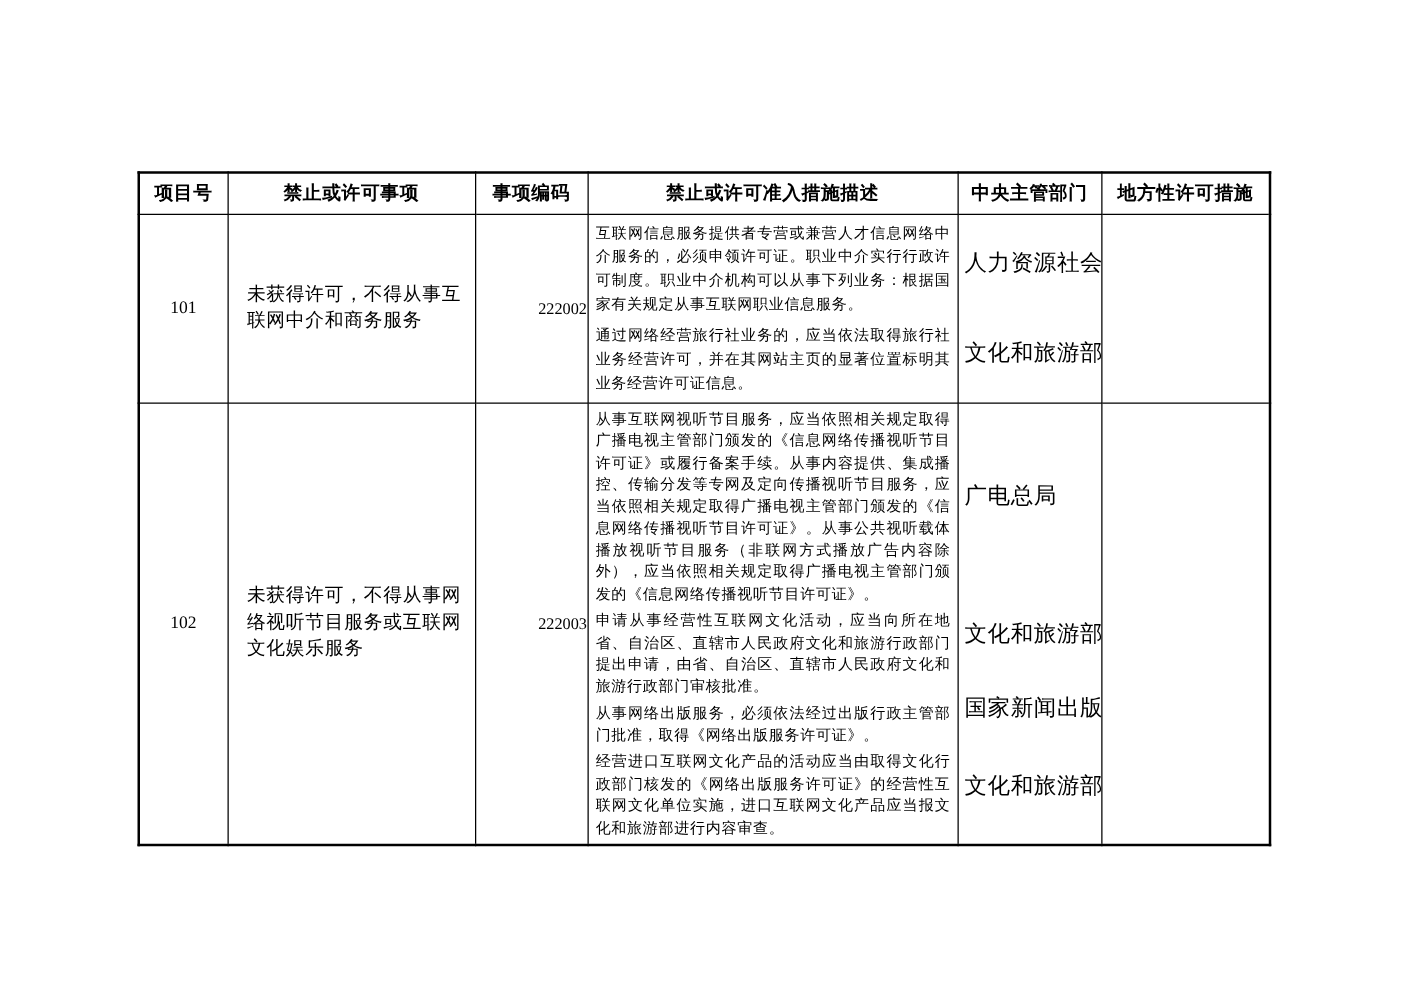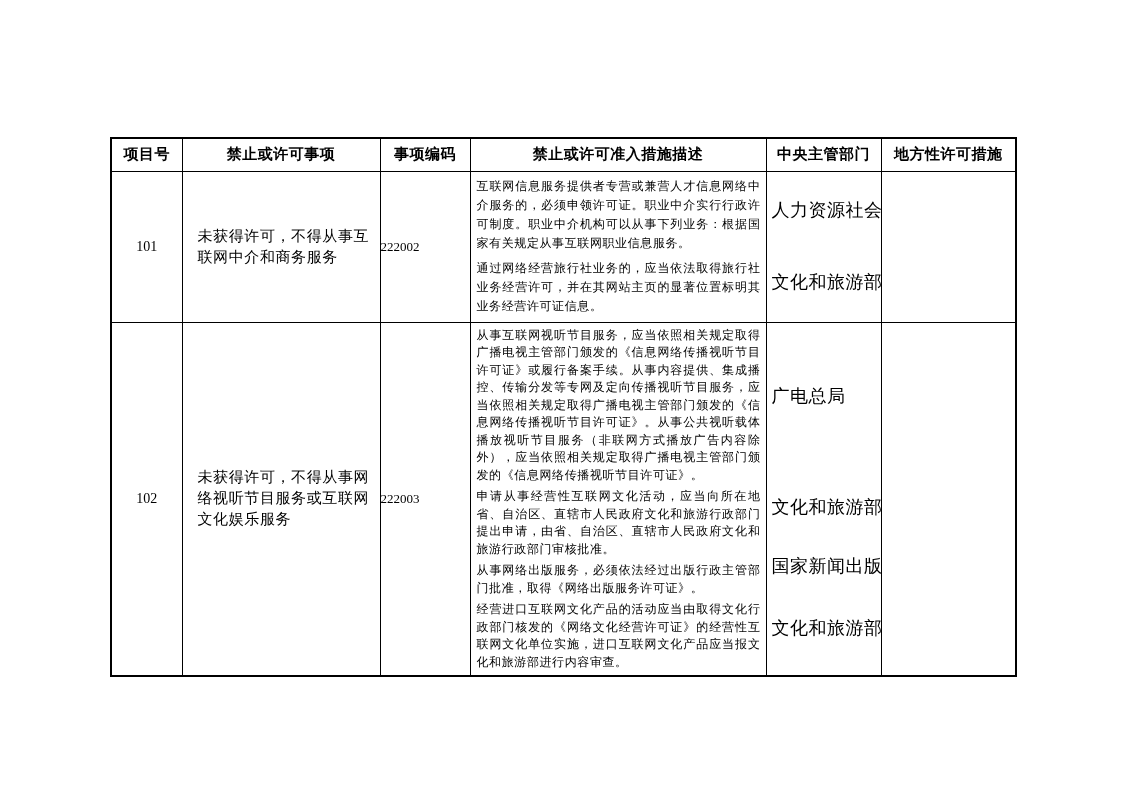--- a/index.html
+++ b/index.html
@@ -45,21 +45,21 @@
     font-size: 14px;
   }
   td.cell-item {
     vertical-align: middle;
     padding: 0 8px 0 15px;
     font-size: 15px;
     line-height: 21px;
     letter-spacing: 0.6px;
   }
   td.cell-code {
-    text-align: left;
+    text-align: right;
     vertical-align: middle;
     font-size: 13px;
   }
   td.cell-desc {
     vertical-align: top;
     padding: 5px 5px 0 6px;
     font-size: 12px;
     line-height: 19px;
     text-align: justify;
     letter-spacing: 0.6px;
@@ -137,21 +137,21 @@
         <td class="cell-local"></td>
       </tr>
       <tr class="row-2">
         <td class="cell-id">102</td>
         <td class="cell-item">未获得许可，不得从事网络视听节目服务或互联网文化娱乐服务</td>
         <td class="cell-code">222003</td>
         <td class="cell-desc">
           <p>从事互联网视听节目服务，应当依照相关规定取得广播电视主管部门颁发的《信息网络传播视听节目许可证》或履行备案手续。从事内容提供、集成播控、传输分发等专网及定向传播视听节目服务，应当依照相关规定取得广播电视主管部门颁发的《信息网络传播视听节目许可证》。从事公共视听载体播放视听节目服务（非联网方式播放广告内容除外），应当依照相关规定取得广播电视主管部门颁发的《信息网络传播视听节目许可证》。</p>
           <p>申请从事经营性互联网文化活动，应当向所在地省、自治区、直辖市人民政府文化和旅游行政部门提出申请，由省、自治区、直辖市人民政府文化和旅游行政部门审核批准。</p>
           <p>从事网络出版服务，必须依法经过出版行政主管部门批准，取得《网络出版服务许可证》。</p>
-          <p>经营进口互联网文化产品的活动应当由取得文化行政部门核发的《网络文化经营许可证》的经营性互联网文化单位实施，进口互联网文化产品应当报文化和旅游部进行内容审查。</p>
+          <p>经营进口互联网文化产品的活动应当由取得文化行政部门核发的《网络出版服务许可证》的经营性互联网文化单位实施，进口互联网文化产品应当报文化和旅游部进行内容审查。</p>
         </td>
         <td class="cell-dept">
           <span class="dept-label dep-r2-0">广电总局</span>
           <span class="dept-label dep-r2-1">文化和旅游部</span>
           <span class="dept-label dep-r2-2">国家新闻出版署</span>
           <span class="dept-label dep-r2-3">文化和旅游部</span>
         </td>
         <td class="cell-local"></td>
       </tr>
     </tbody>

